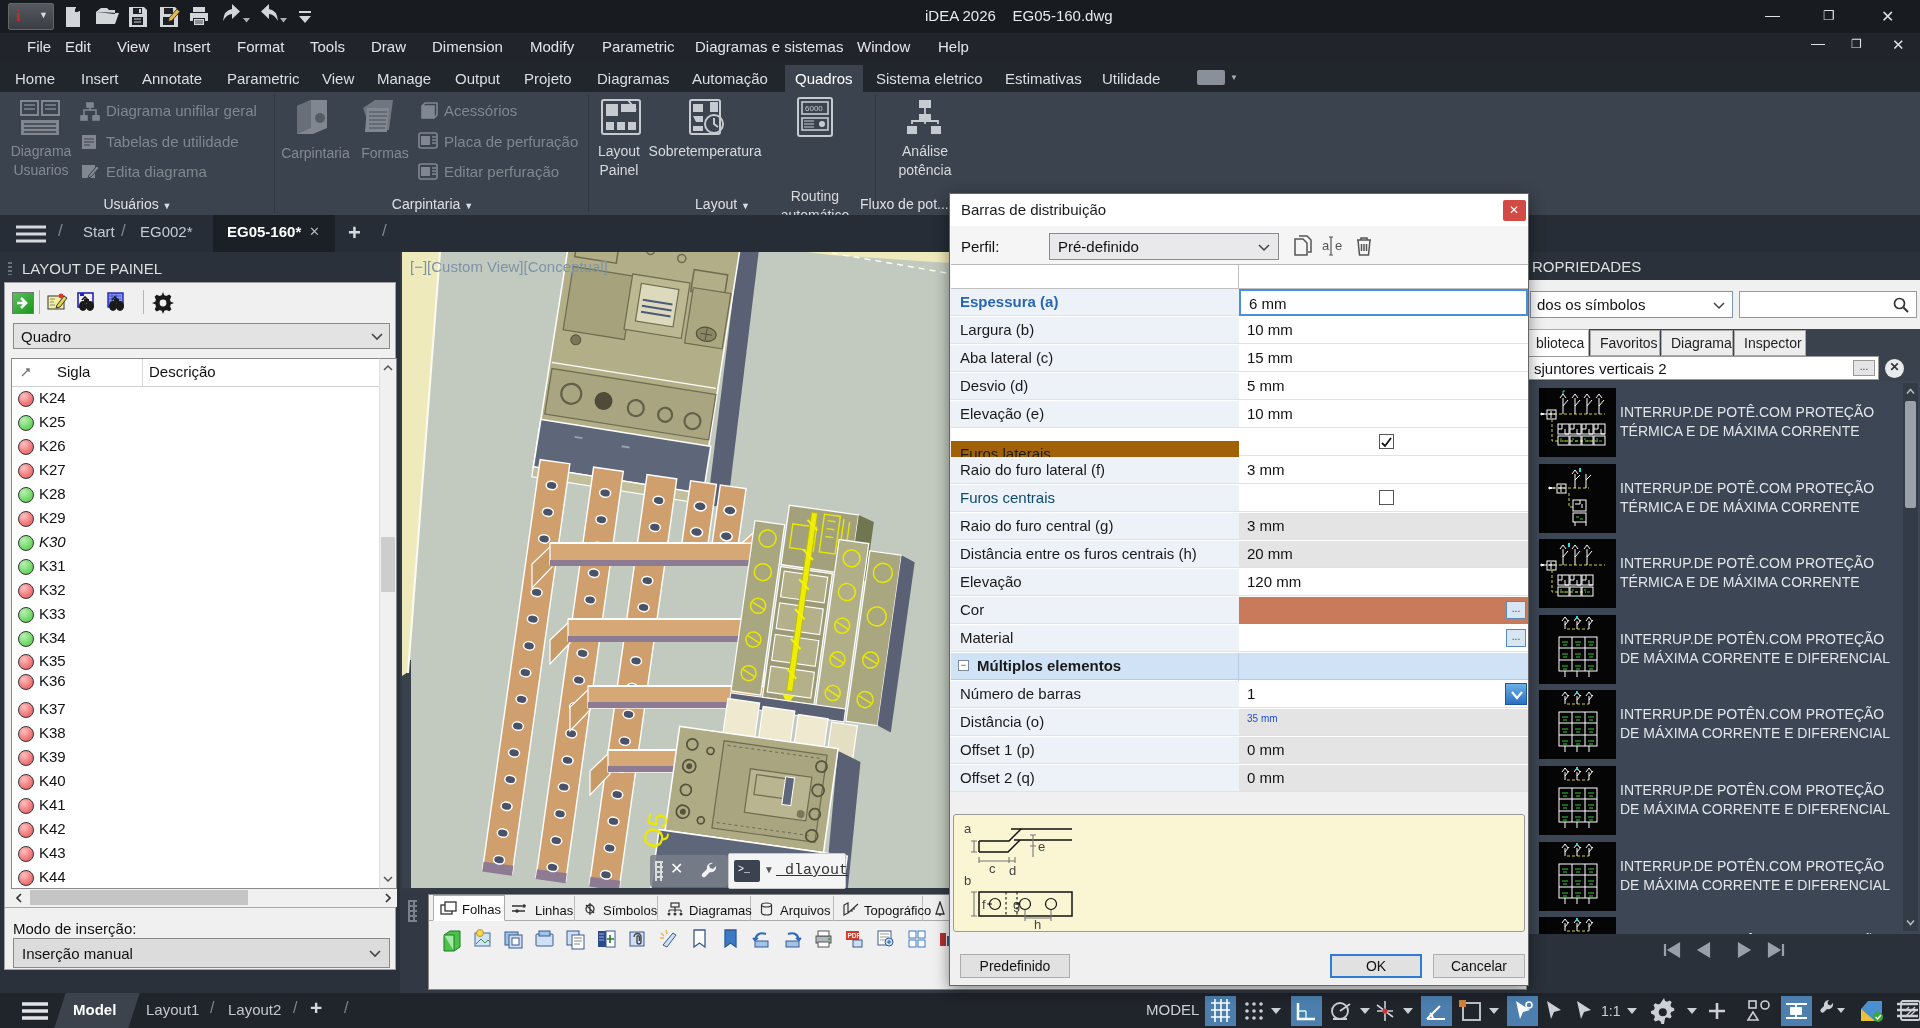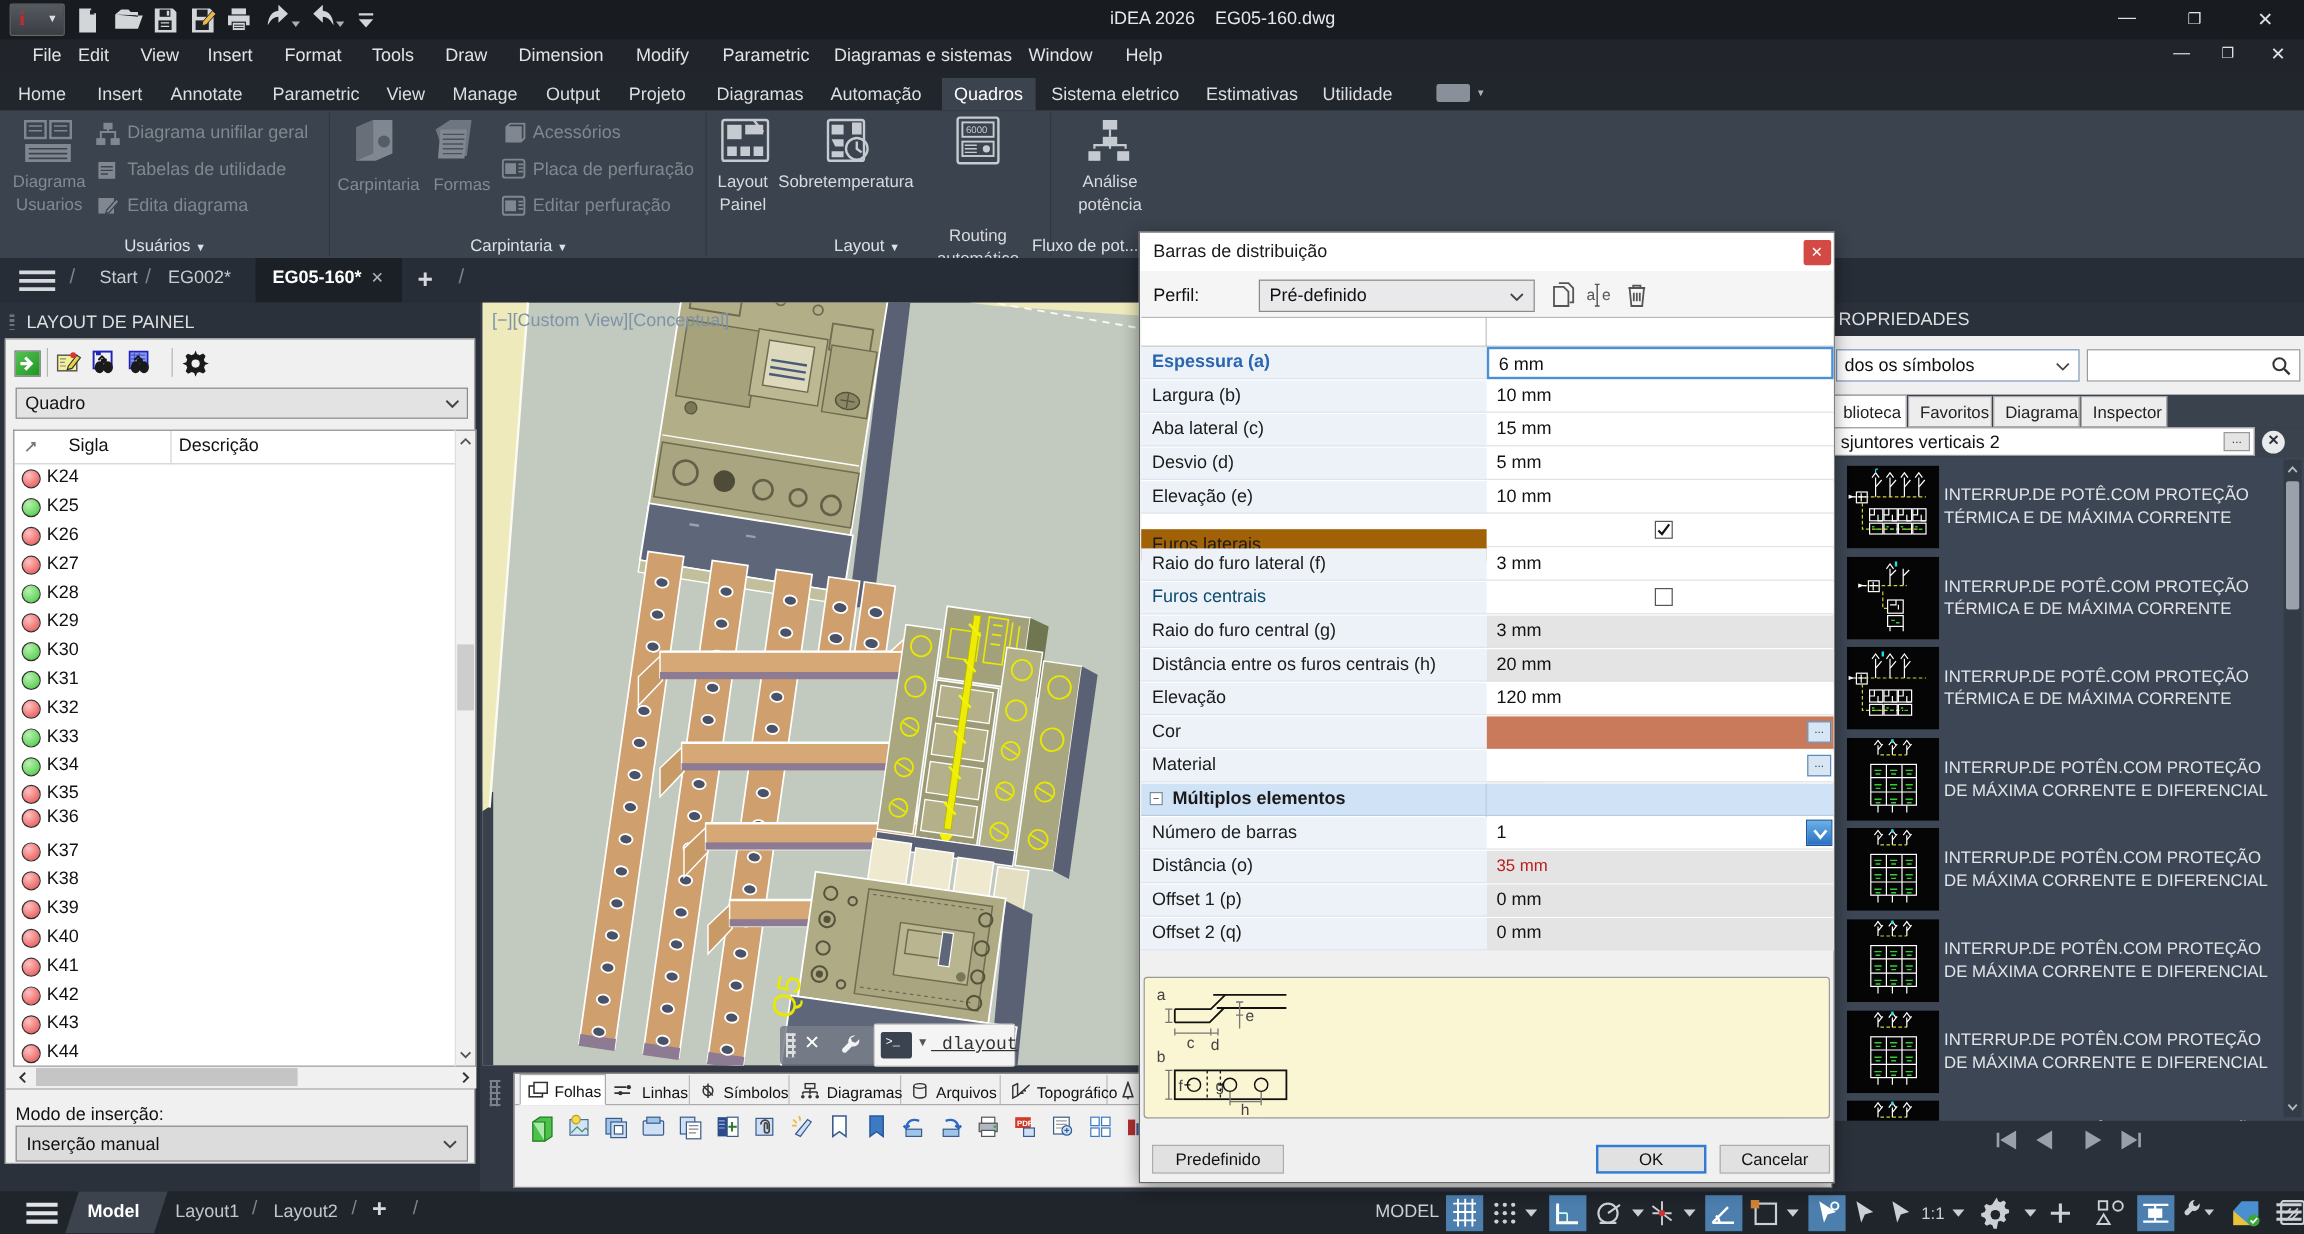--- a/index.html
+++ b/index.html
@@ -342,21 +342,21 @@
             <span style="position:absolute;left:27px;top:2px;">K27</span>
           </div>
 <div class="krow" style="top:123.8px;width:100%;">
             <span class="kball kgreen"></span>
             <span style="position:absolute;left:27px;top:2px;">K28</span>
           </div>
 <div class="krow" style="top:147.8px;width:100%;">
             <span class="kball kred"></span>
             <span style="position:absolute;left:27px;top:2px;">K29</span>
           </div>
-<div class="krow" style="top:171.7px;width:100%;">
+<div class="krow" style="top:171.7px;width:100%;font-style:italic;">
             <span class="kball kgreen"></span>
             <span style="position:absolute;left:27px;top:2px;">K30</span>
           </div>
 <div class="krow" style="top:195.7px;width:100%;">
             <span class="kball kgreen"></span>
             <span style="position:absolute;left:27px;top:2px;">K31</span>
           </div>
 <div class="krow" style="top:219.6px;width:100%;">
             <span class="kball kred"></span>
             <span style="position:absolute;left:27px;top:2px;">K32</span>
@@ -1316,21 +1316,21 @@
             <span style="position:absolute;right:1px;top:2px;width:22px;height:22px;background:linear-gradient(#6ab0e8,#2a70c0);border:1px solid #1a5a9a;"><svg width="22" height="22" viewBox="0 0 22 22">
                 <path d="M6 8 l5 6 5 -6" stroke="#fff" stroke-width="2.2" fill="none"></path>
               </svg></span>
           </div>
         </div>
 <div class="abs" style="left:0;top:444px;width:577px;height:28px;">
           <div class="abs" style="left:0;top:0;width:288px;height:27px;background:#edf2f9;border-bottom:1px solid #dde4ec;">
 <span style="position:absolute;left:9px;top:4px;font-size:15px;color:#1a1a1a;font-weight:normal;">Distância (o)</span>
           </div>
 <div class="abs" style="left:288px;top:0;width:289px;height:27px;background:#e4e4e4;border-bottom:1px solid #e2e2e2;">
-            <span style="position:absolute;left:8px;top:4px;font-size:14px;color:#b91c1c;">35 mm</span>
+            <span style="position:absolute;left:8px;top:4px;font-size:10px;color:#1d4ed8;">35 mm</span>
           </div>
         </div>
 <div class="abs" style="left:0;top:472px;width:577px;height:28px;">
           <div class="abs" style="left:0;top:0;width:288px;height:27px;background:#edf2f9;border-bottom:1px solid #dde4ec;">
 <span style="position:absolute;left:9px;top:4px;font-size:15px;color:#1a1a1a;font-weight:normal;">Offset 1 (p)</span>
           </div>
 <div class="abs" style="left:288px;top:0;width:289px;height:27px;background:#e4e4e4;border-bottom:1px solid #e2e2e2;">
             <span style="position:absolute;left:8px;top:4px;font-size:15px;color:#111;">0 mm</span>
           </div>
         </div>

